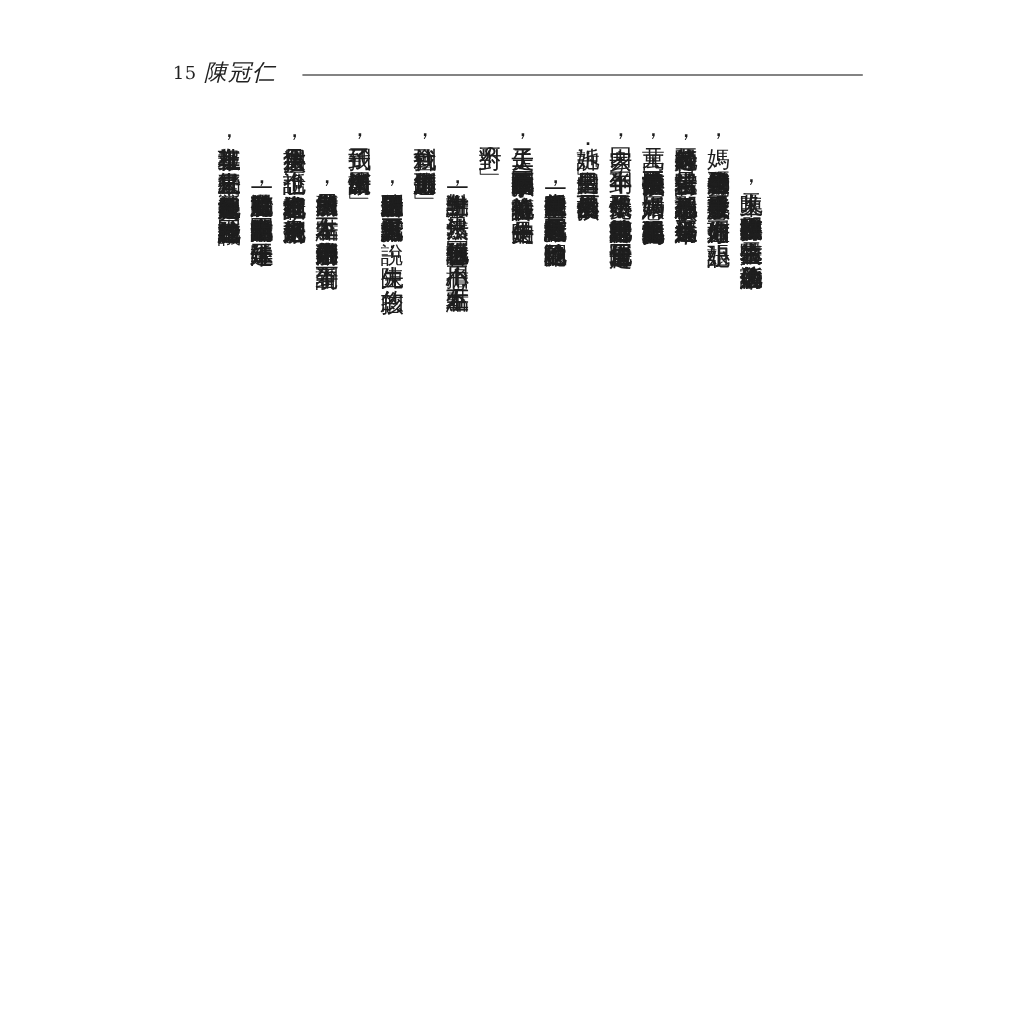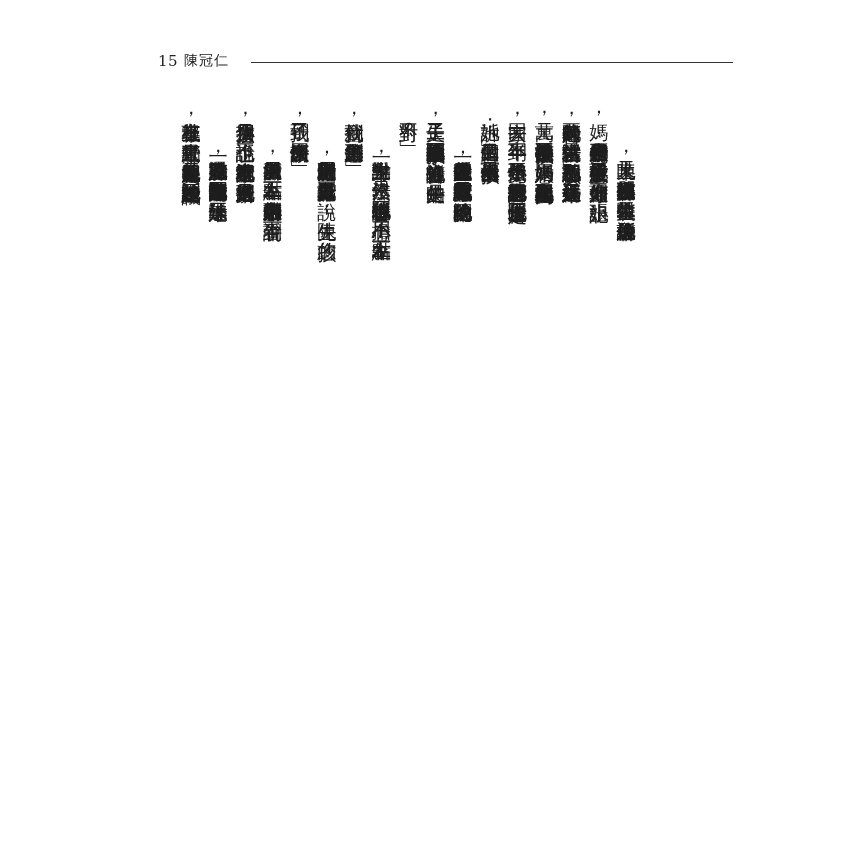--- a/index.html
+++ b/index.html
@@ -16,38 +16,39 @@
       color: #1f1f1f;
     }
     .page {
       position: absolute;
       left: 0; top: 0;
       width: 850px; height: 850px;
       background: #ffffff;
     }
     .running-head {
       position: absolute;
-      left: 158px;
+      left: 144px;
       top: 50px;
       width: 575px;
       height: 22px;
       display: flex;
       align-items: center;
     }
     .page-number {
       font-size: 15px;
       letter-spacing: 0.5px;
       margin-right: 6px;
       color: #222;
     }
     .chapter-title {
-      font-size: 14px;
+      font-size: 19px;
       letter-spacing: 1px;
       color: #222;
       margin-right: 22px;
+      font-style: italic;
     }
     .head-rule {
       flex: 1;
       height: 0;
       border-top: 1.5px solid #333;
       margin-top: 2px;
     }
     .body-text {
       position: absolute;
       top: 108px;

